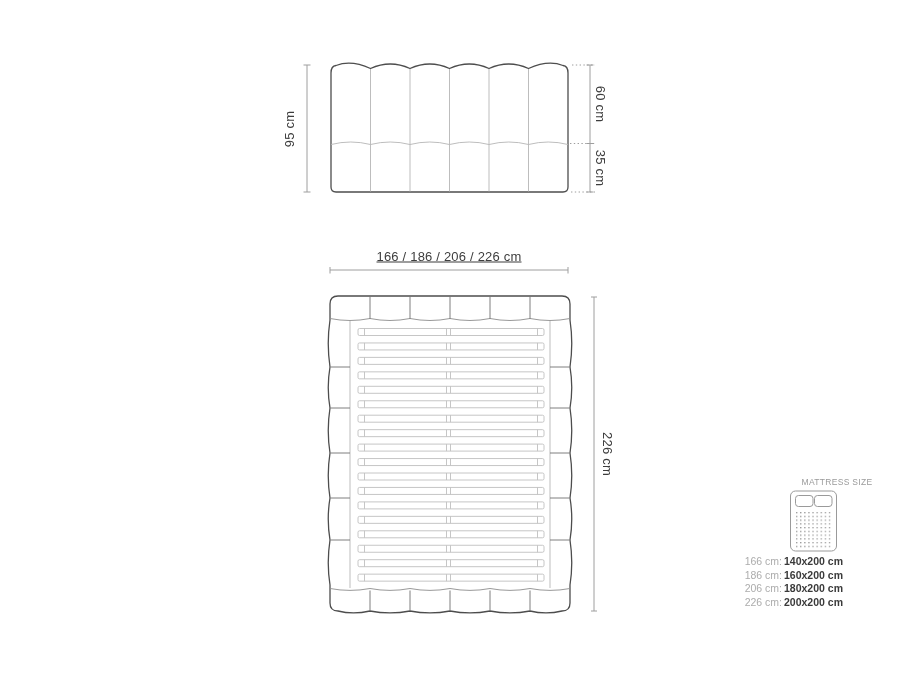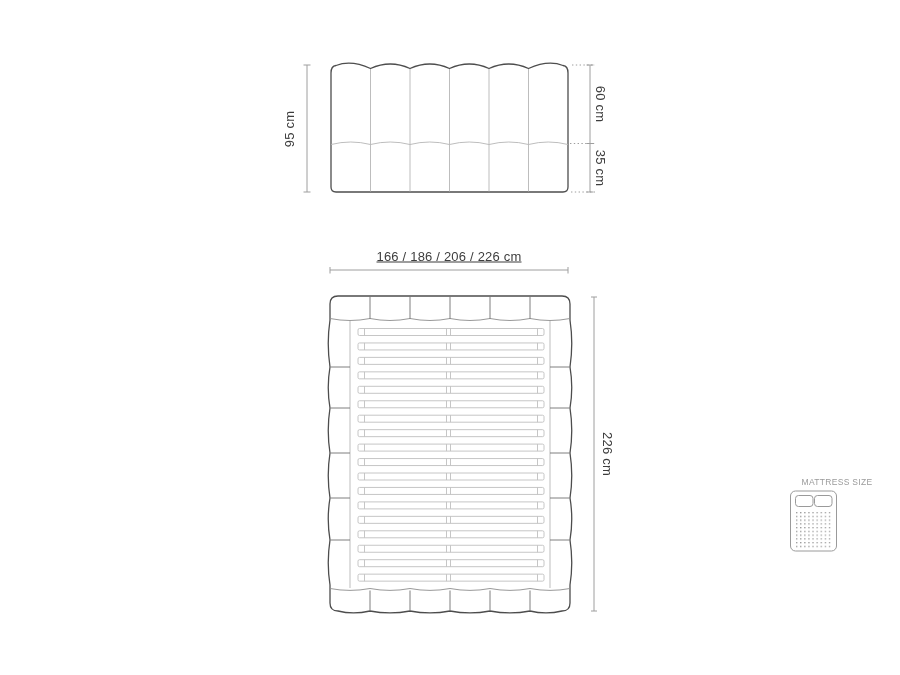--- a/index.html
+++ b/index.html
@@ -178,14 +178,28 @@
   <div class="dim-label rot-cw" style="left:600px;top:104px;">60 cm</div>
 
   <div class="dim-label rot-cw" style="left:600px;top:167.5px;">35 cm</div>
 
   <div class="dim-label" style="left:449px;top:256px;text-decoration:underline;">166 / 186 / 206 / 226 cm</div>
 
   <div class="dim-label rot-cw" style="left:607px;top:454px;">226 cm</div>
 
   <div class="panel-title" style="left:813px;top:482px;">MATTRESS SIZE</div>
 
+  <div class="size-list">
+    <div>
+      <span class="w">166 cm:</span><span class="s">140x200 cm</span>
+    </div>
+    <div>
+      <span class="w">186 cm:</span><span class="s">160x200 cm</span>
+    </div>
+    <div>
+      <span class="w">206 cm:</span><span class="s">180x200 cm</span>
+    </div>
+    <div>
+      <span class="w">226 cm:</span><span class="s">200x200 cm</span>
+    </div>
+  </div>
 
 </div>
 
 </body></html>

